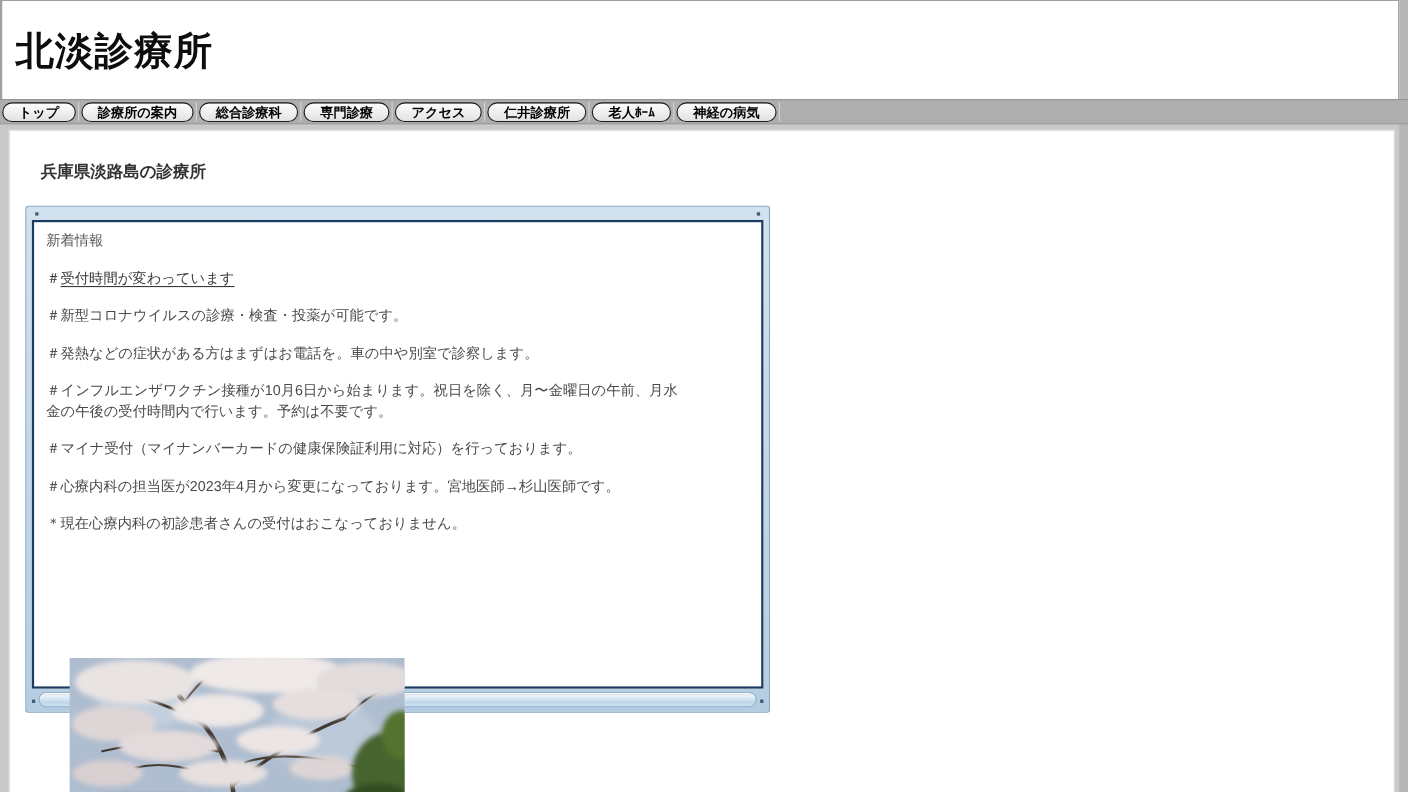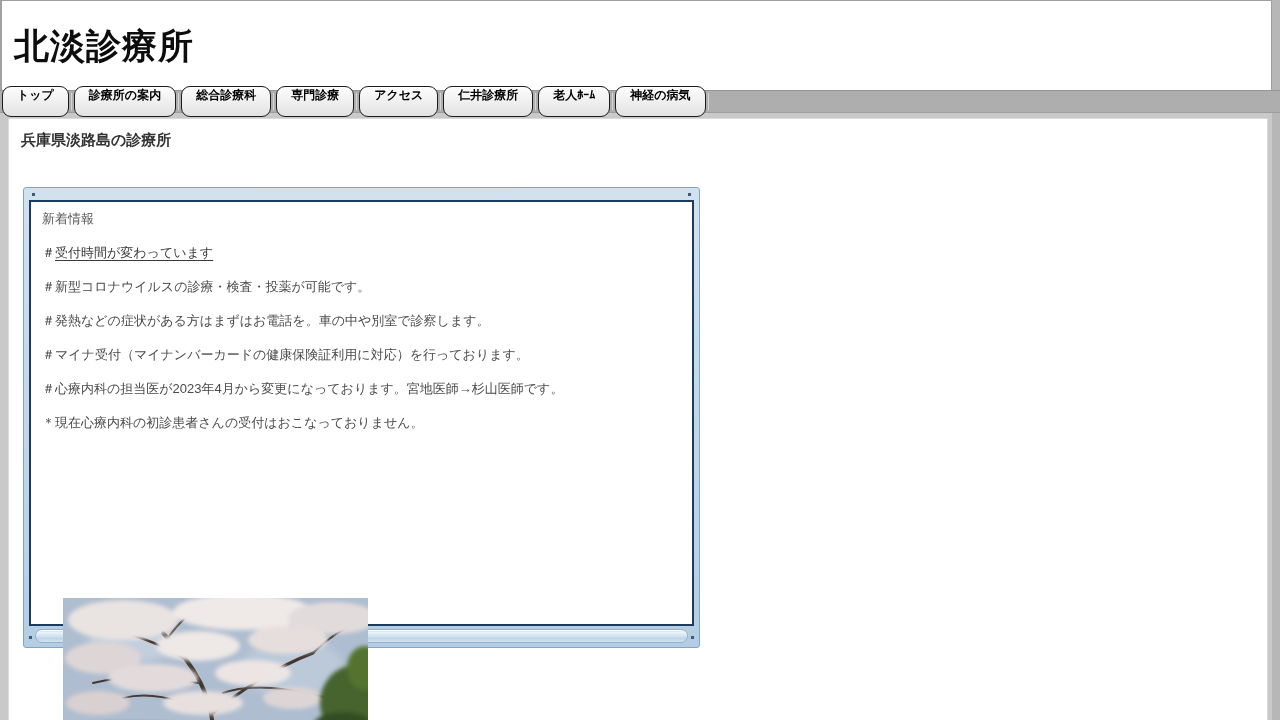--- a/index.html
+++ b/index.html
@@ -23,34 +23,34 @@
     margin:0; padding:22px 0 0 12px;
     font-size:35px; font-weight:700; color:#0d0d0d; letter-spacing:1px;
   }
   
   .navbar {
     position:absolute; top:90px; left:0; width:1280px; height:23px;
     background:#aeaeae; border-top:1px solid #969696; border-bottom:1px solid #9d9d9d;
     display:flex; align-items:center; padding-left:2px; z-index:3;
   }
   .tab {
-    height:31px; line-height:15px; padding:1px 14px 0 14px;
+    height:18px; line-height:15px; padding:1px 14px 0 14px;
     background:linear-gradient(#fdfdfd,#e2e2e2);
     border:1px solid #1c1c1c; border-radius:9px;
     font-size:12px; font-weight:700; color:#000;
     white-space:nowrap; cursor:pointer;
   }
   .tab-sep { width:1px; height:17px; background:#d6d6d6; margin:0 2px; flex:0 0 1px; }
   
   .content {
     position:absolute; top:118px; left:8px; width:1260px; height:610px;
     background:#ffffff; border:1px solid #dadada; border-bottom:none;
   }
   .page-heading {
-    position:absolute; left:12px; top:12px; margin:0;
+    position:absolute; left:12px; top:12px; margin:16px;
     font-size:15px; font-weight:700; color:#333;
   }
   .tagline {
     position:absolute; top:43px; left:0; width:100%; text-align:center;
     font-size:15px; font-weight:700; color:#333;
   }
   
   .news-box {
     position:absolute; left:14px; top:68px; width:677px; height:461px;
     background:linear-gradient(#d2e1ee,#b5cde2);
@@ -116,20 +116,22 @@
 
   <div class="news-box">
     <span class="dot dot-tl"></span>
     <span class="dot dot-tr"></span>
 
     <div class="news-inner">
       <p class="n-title">新着情報</p>
       <p class="n-strong"><span>＃</span><span class="ul">受付時間が変わっています</span></p>
       <p>＃新型コロナウイルスの診療・検査・投薬が可能です。</p>
       <p>＃発熱などの症状がある方はまずはお電話を。車の中や別室で診察します。</p>
+      <p class="pre">＃インフルエンザワクチン接種が10月6日から始まります。祝日を除く、月〜金曜日の午前、月水
+金の午後の受付時間内で行います。予約は不要です。</p>
       <p>＃マイナ受付（マイナンバーカードの健康保険証利用に対応）を行っております。</p>
       <p>＃心療内科の担当医が2023年4月から変更になっております。宮地医師→杉山医師です。</p>
       <p>＊現在心療内科の初診患者さんの受付はおこなっておりません。</p>
     </div>
 
     <div class="news-scrollbar">
       <span class="dot dot-bl"></span>
       <div class="scroll-thumb"></div>
       <span class="dot dot-br"></span>
     </div>

